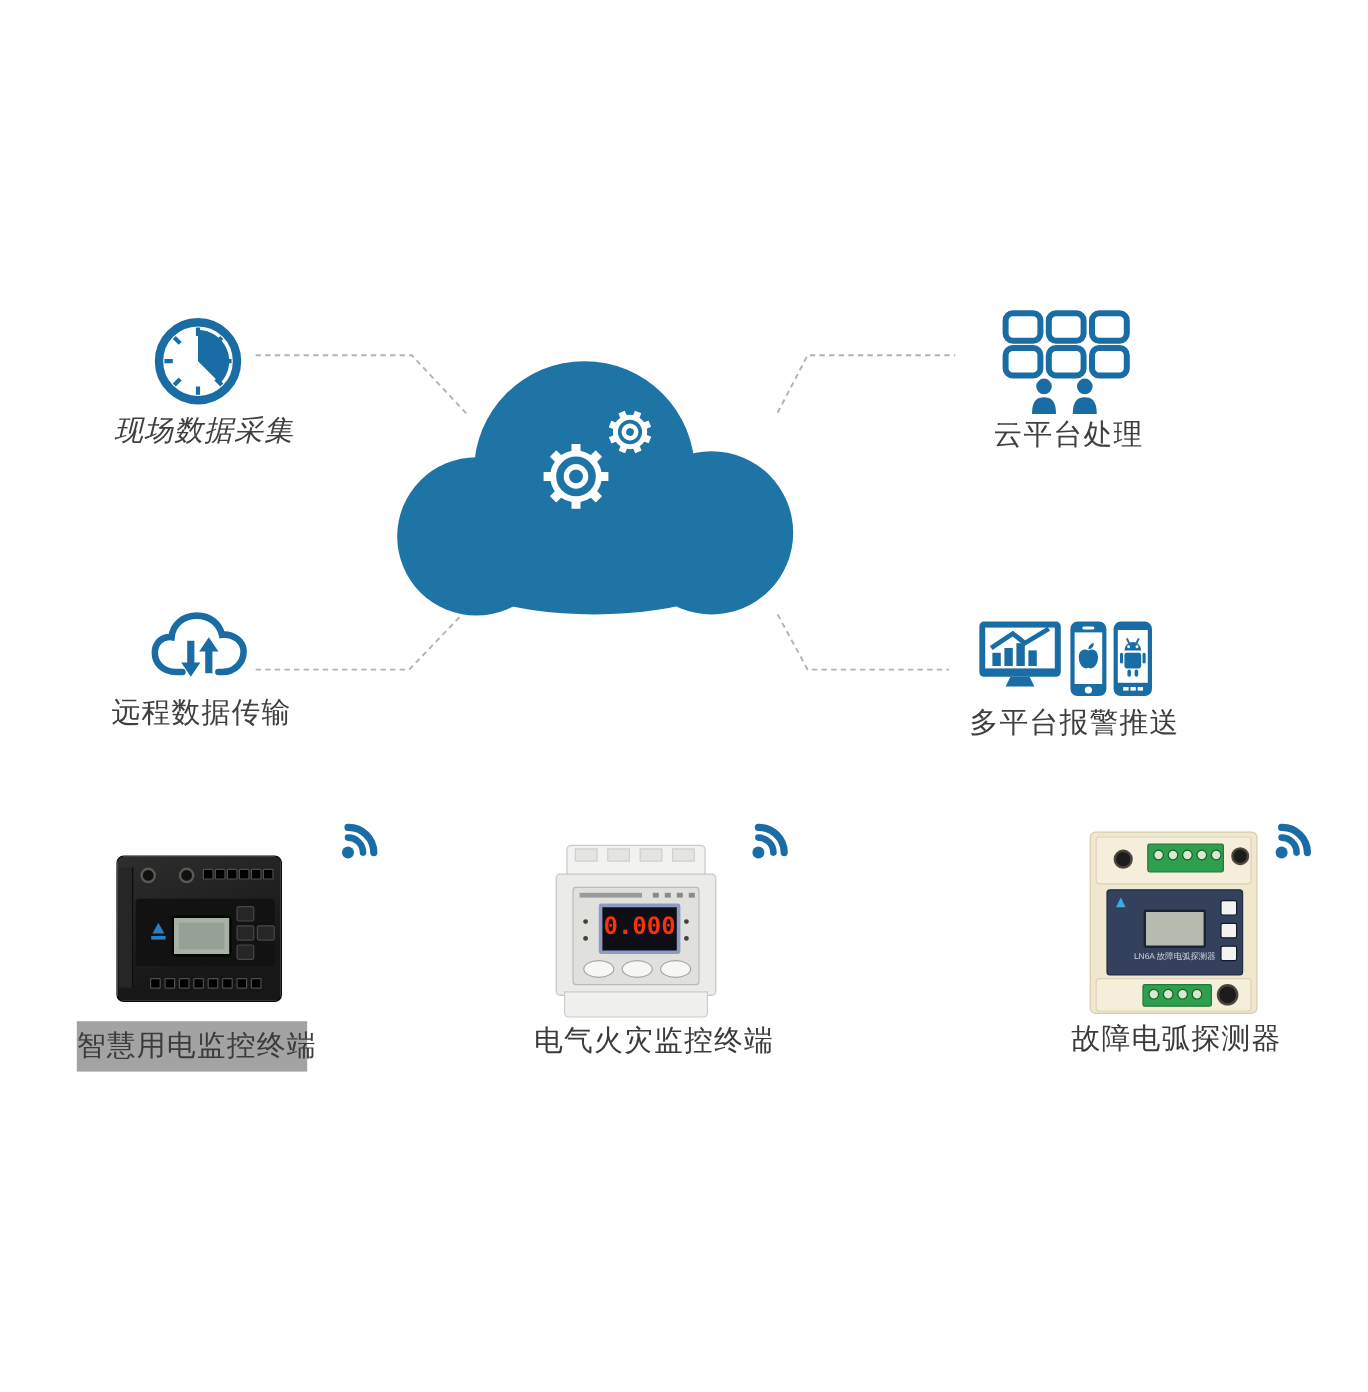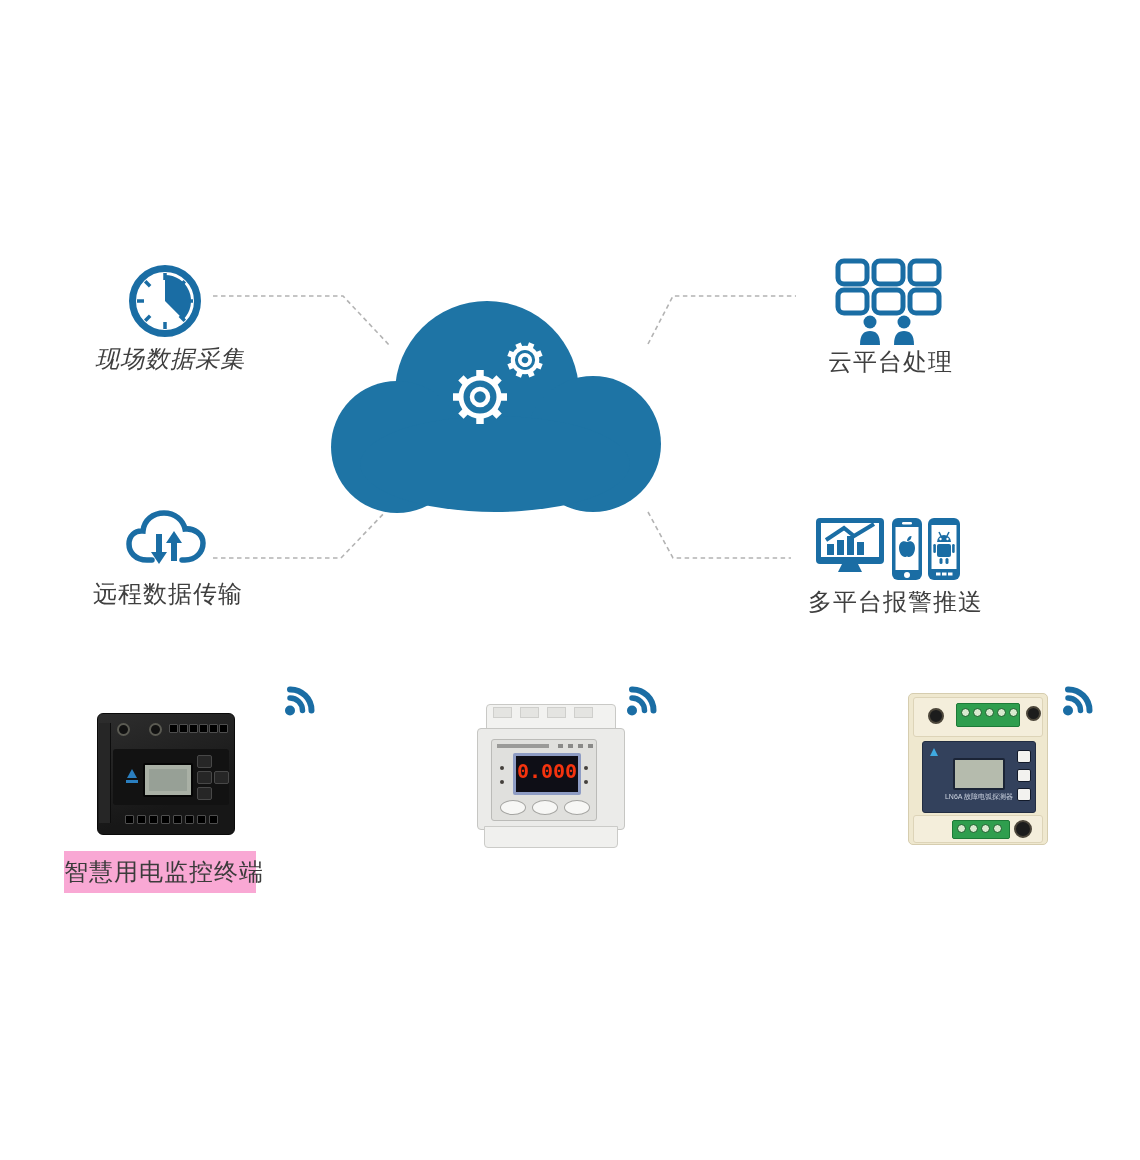--- a/index.html
+++ b/index.html
@@ -12,35 +12,35 @@
     position:absolute;text-align:center;color:#3f3f3f;font-size:24px;letter-spacing:1px;white-space:nowrap;
   }
   .cloud-label{
     position:absolute;left:320px;top:441px;width:345px;text-align:center;
     color:#ffffff;font-size:29px;letter-spacing:3px;font-weight:400;
   }
   .device-label{
     position:absolute;text-align:center;color:#3b3b3b;font-size:24px;letter-spacing:1px;
     line-height:42px;height:42px;white-space:nowrap;
   }
-  .label-box{background:#f9a8d4;}
+  .label-box{background:#a3a3a3;}
   
   .d1{position:absolute;left:97px;top:713px;width:138px;height:122px;}
   .d1-body{position:absolute;inset:0;background:linear-gradient(160deg,#2e2e2e,#171717 70%);border:1px solid #0a0a0a;border-radius:6px;}
   .d1-flange{position:absolute;left:2px;top:10px;width:11px;height:100px;background:#262626;border-right:1px solid #0c0c0c;}
   .d1-screw{position:absolute;width:9px;height:9px;border-radius:50%;background:#111;border:2px solid #5a5a52;}
   .d1-dot{position:absolute;width:7px;height:7px;background:#000;border:1px solid #4e4e4e;border-radius:1px;}
   .d1-mid{position:absolute;left:16px;top:36px;right:6px;height:56px;background:#121212;border-radius:3px;}
   .d1-lcd{position:absolute;left:30px;top:14px;width:46px;height:30px;background:#a9b0a5;border:2px solid #050505;border-radius:2px;}
   .d1-lcd-in{position:absolute;left:4px;top:4px;right:4px;bottom:4px;background:#97a096;}
   .d1-logo{position:absolute;left:14px;top:20px;width:0;height:0;border-left:5px solid transparent;border-right:5px solid transparent;border-bottom:9px solid #2a7fc0;}
   .d1-logo2{position:absolute;left:13px;top:31px;width:12px;height:3px;background:#2a7fc0;}
   .d1-btn{position:absolute;width:13px;height:11px;background:#262626;border:1px solid #484848;border-radius:2px;}
   
-  .d2{position:absolute;left:477px;top:704px;width:148px;height:143px;}
+  .d2{position:absolute;left:463px;top:704px;width:134px;height:143px;}
   .d2-cap{position:absolute;left:9px;right:9px;top:0;height:26px;background:#f2f2f0;border:1px solid #c9c9c6;border-radius:4px 4px 0 0;}
   .d2-notch{position:absolute;top:2px;width:17px;height:9px;background:#e4e4e1;border:1px solid #cfcfcc;}
   .d2-body{position:absolute;left:0;right:0;top:24px;height:100px;background:#ebebe9;border:1px solid #c6c6c3;border-radius:4px;}
   .d2-panel{position:absolute;left:13px;top:10px;width:104px;height:80px;background:#e0e0dd;border:1px solid #bbbbb8;border-radius:3px;}
   .d2-hsq{position:absolute;top:4px;width:5px;height:4px;background:#8a8a88;}
   .d2-hline{position:absolute;left:5px;top:4px;width:52px;height:4px;background:#9a9a98;}
   .d2-led{position:absolute;width:4px;height:4px;border-radius:50%;background:#44403c;}
   .d2-display{position:absolute;left:21px;top:13px;width:62px;height:36px;background:#0e0e16;border:3px solid #8e9cc4;border-radius:2px;
       color:#f5330e;font-family:"DejaVu Sans Mono",monospace;font-weight:bold;font-size:20px;line-height:30px;text-align:center;letter-spacing:0px;}
   .d2-btn{position:absolute;top:60px;width:24px;height:13px;background:#f7f7f5;border:1px solid #a5a5a2;border-radius:50%;}
@@ -308,14 +308,16 @@
         <div class="d3-gscrew" style="left:4px;top:3px;"></div>
         <div class="d3-gscrew" style="left:16px;top:3px;"></div>
         <div class="d3-gscrew" style="left:28px;top:3px;"></div>
         <div class="d3-gscrew" style="left:40px;top:3px;"></div>
       </div>
       <div class="d3-term" style="left:100px;top:4px;width:14px;height:14px;"></div>
     </div>
   </div>
 
   <div class="device-label label-box" style="left:64px;top:851px;width:192px;">智慧用电监控终端</div>
+  <div class="device-label" style="left:445px;top:847px;width:195px;">电气火灾监控终端</div>
+  <div class="device-label" style="left:883px;top:845px;width:195px;">故障电弧探测器</div>
 
 </div>
 
 </body></html>

